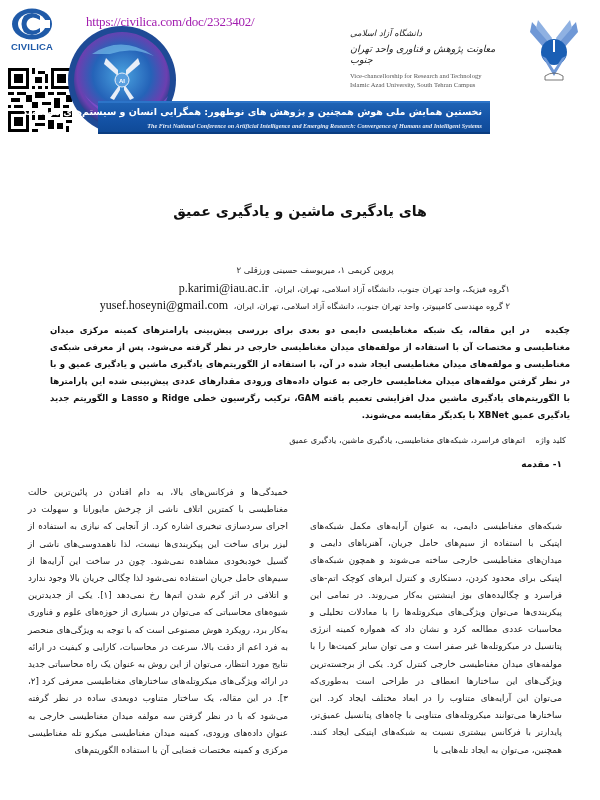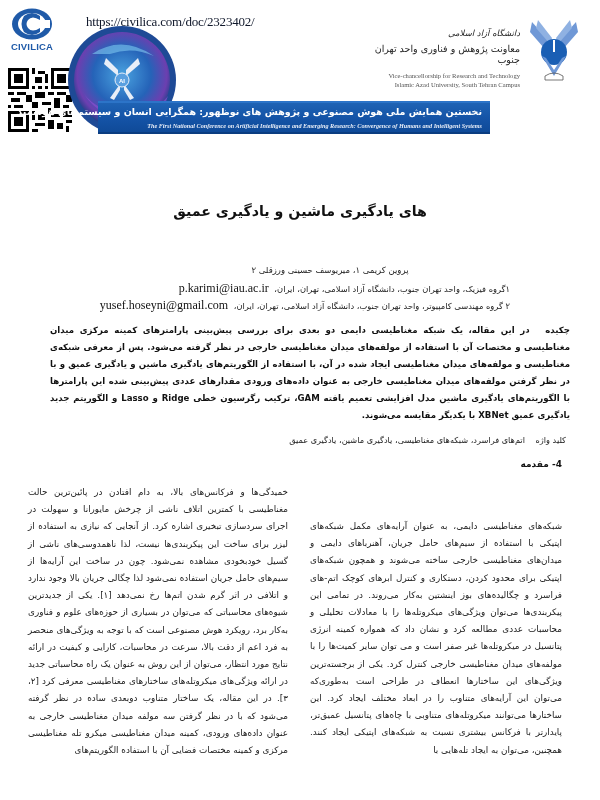--- a/index.html
+++ b/index.html
@@ -5,46 +5,46 @@
   * { box-sizing: border-box; margin: 0; padding: 0; }
   html, body { width: 600px; height: 800px; background: #ffffff; overflow: hidden; }
   body { position: relative; font-family: "DejaVu Sans", sans-serif; color: #1a1a1a; }
 
   
   .civ-logo { position: absolute; left: 5px; top: 8px; width: 54px; height: 48px; }
   .civ-logo .c-mark { position: absolute; left: 6px; top: 0; width: 42px; height: 32px; }
   .civ-logo .c-word { position: absolute; left: 0; top: 33px; width: 54px; text-align: center;
     font-family: "Liberation Sans", sans-serif; font-weight: bold; font-size: 9.5px; color: #1f5aa8; letter-spacing: 0.2px; }
   .civ-url { position: absolute; left: 86px; top: 14px; font-family: "Liberation Serif", serif;
-    font-size: 13px; color: #0f172a; letter-spacing: -0.2px; }
+    font-size: 13px; color: #a21caf; letter-spacing: -0.2px; }
   .qr { position: absolute; left: 0; top: 60px; width: 80px; height: 72px; background: #fff; padding: 8px 8px 4px 8px; }
   .qr svg { width: 64px; height: 64px; display: block; }
 
   
   .conf-emblem { position: absolute; left: 62px; top: 24px; width: 120px; height: 112px; }
   .conf-banner { position: absolute; left: 98px; top: 101px; width: 392px; height: 33px;
     background: linear-gradient(180deg, #1f63b4 0%, #1453a6 55%, #0f4a98 100%);
     border-top: 2px solid #2c74c8; border-bottom: 2px solid #0b3d80; }
   .conf-banner .fa { position: absolute; right: 8px; top: 3px; direction: rtl; font-weight: bold;
     font-size: 9.5px; color: #ffffff; white-space: nowrap; }
   .conf-banner .en { position: absolute; right: 8px; top: 19px; font-family: "Liberation Serif", serif;
     font-style: italic; font-weight: bold; font-size: 6.2px; color: #e8eef8; white-space: nowrap; }
 
-  .univ-block { position: absolute; left: 350px; top: 18px; width: 170px; height: 70px; text-align: right; }
+  .univ-block { position: absolute; left: 350px; top: 18px; width: 170px; height: 70px; text-align: left; }
   .univ-block .fa1 { direction: rtl; font-family: "DejaVu Serif", serif; font-size: 8.5px; color: #222; font-style: italic; margin-top: 10px; }
-  .univ-block .fa2 { direction: rtl; font-family: "DejaVu Serif", serif; font-size: 9.5px; color: #222; margin-top: 5px; }
+  .univ-block .fa2 { direction: rtl; font-family: "DejaVu Serif", serif; font-size: 9.5px; color: #222; font-style: italic; margin-top: 5px; }
   .univ-block .en1, .univ-block .en2 { font-family: "Liberation Serif", serif; font-size: 6.6px; color: #555; line-height: 9px; }
   .univ-block .en1 { margin-top: 6px; }
   .iau-logo { position: absolute; left: 528px; top: 18px; width: 52px; height: 66px; }
 
   
   .paper-title { position: absolute; left: 40px; top: 200px; width: 520px; direction: rtl; text-align: center;
     font-weight: bold; font-size: 14.2px; line-height: 22px; color: #111; }
 
-  .authors { position: absolute; left: 120px; top: 262px; width: 420px; direction: rtl; text-align: center; font-size: 8.5px; line-height: 16px; color: #222; }
+  .authors { position: absolute; left: 105px; top: 262px; width: 420px; direction: rtl; text-align: center; font-size: 8.5px; line-height: 16px; color: #222; }
   .affil { position: absolute; right: 90px; direction: rtl; text-align: right; font-size: 8.3px; color: #222; white-space: nowrap; }
   .affil .email { font-family: "Liberation Serif", serif; font-size: 12px; color: #111; margin-right: 3px; direction: ltr; unicode-bidi: embed; }
   .affil1 { top: 281px; }
   .affil2 { top: 298px; }
 
   .abstract { position: absolute; left: 50px; top: 322px; width: 520px; direction: rtl; text-align: justify;
     font-weight: bold; font-size: 8.6px; line-height: 17px; color: #111; text-align-last: right; }
   .abstract .label { margin-left: 10px; }
   .keywords { position: absolute; left: 50px; top: 408px; width: 516px; direction: rtl; text-align: right; font-size: 8.2px; color: #222; margin-top: 27px; }
   .keywords .label { margin-left: 8px; }
@@ -135,21 +135,21 @@
     <path d="M44 34 L56 46 L56 52 L42 40 Z"></path>
     <path d="M76 34 L64 46 L64 52 L78 40 Z"></path>
     <path d="M48 74 L58 60 L58 66 L52 76 Z"></path>
     <path d="M72 74 L62 60 L62 66 L68 76 Z"></path>
   </g>
   <circle cx="60" cy="56" r="7" fill="#5aa0e0" stroke="#e8eef8" stroke-width="1"></circle>
   <text x="60" y="59" font-size="6" fill="#fff" text-anchor="middle" font-family="Liberation Sans, sans-serif" font-weight="bold">AI</text>
 </svg>
 
 <div class="conf-banner">
-  <div class="fa">نخستین همایش ملی  هوش مصنوعی و پژوهش های نوظهور: همگرایی انسان و سیستم‌های هوشمند</div>
+  <div class="fa">نخستین همایش ملی  هوش همچنین و پژوهش های نوظهور: همگرایی انسان و سیستم‌های هوشمند</div>
   <div class="en">The First National Conference on Artificial Intelligence and Emerging Research: Convergence of Humans and Intelligent Systems</div>
 </div>
 
 <div class="univ-block">
   <div class="fa1">دانشگاه آزاد اسلامی</div>
   <div class="fa2">معاونت پژوهش و فناوری واحد تهران جنوب</div>
   <div class="en1">Vice-chancellorship for Research and Technology</div>
   <div class="en2">Islamic Azad University, South Tehran Campus</div>
 </div>
 
@@ -182,21 +182,21 @@
 <div class="abstract">
   <span class="label">چکیده</span>
   <span>در این مقاله، یک شبکه مغناطیسی دایمی دو بعدی برای بررسی پیش‌بینی پارامترهای کمینه مرکزی میدان مغناطیسی و مختصات آن با استفاده از مولفه‌های میدان مغناطیسی خارجی در نظر گرفته می‌شود. پس از معرفی شبکه‌ی مغناطیسی و مولفه‌های میدان مغناطیسی ایجاد شده در آن، با استفاده از الگوریتم‌های یادگیری ماشین و یادگیری عمیق و با در نظر گرفتن مولفه‌های میدان مغناطیسی خارجی به عنوان داده‌های ورودی مقدارهای عددی پیش‌بینی شده این پارامترها با الگوریتم‌های یادگیری ماشین مدل افزایشی تعمیم یافته GAM، ترکیب رگرسیون خطی Ridge و Lasso و الگوریتم جدید یادگیری عمیق XBNet با یکدیگر مقایسه می‌شوند.</span>
 </div>
 
 <div class="keywords">
   <span class="label">کلید واژه</span>
   <span>اتم‌های فراسرد، شبکه‌های مغناطیسی، یادگیری ماشین، یادگیری عمیق</span>
 </div>
 
-<div class="section-h">4-  مقدمه</div>
+<div class="section-h">۱-  مقدمه</div>
 
 <div class="col col-right">
   <p>شبکه‌های مغناطیسی دایمی، به عنوان آرایه‌های مکمل شبکه‌های اپتیکی با استفاده از سیم‌های حامل جریان، آهنرباهای دایمی و میدان‌های مغناطیسی خارجی ساخته می‌شوند و همچون شبکه‌های اپتیکی برای محدود کردن، دستکاری و کنترل ابرهای کوچک اتم-های فراسرد و چگالیده‌های بوز  اینشتین به‌کار می‌روند. در تمامی این پیکربندی‌ها می‌توان ویژگی‌های میکروتله‌ها را با معادلات تحلیلی و محاسبات عددی مطالعه کرد و نشان داد که همواره کمینه انرژی پتانسیل در میکروتله‌ها غیر صفر است و می توان سایر کمیت‌ها را با مولفه‌های میدان مغناطیسی خارجی کنترل کرد. یکی از برجسته‌ترین ویژگی‌های این ساختارها انعطاف در طراحی است به‌طوری‌که می‌توان این آرایه‌های متناوب را در ابعاد مختلف ایجاد کرد. این ساختارها می‌توانند میکروتله‌های متناوبی با چاه‌های پتانسیل عمیق‌تر، پایدارتر با فرکانس بیشتری نسبت به شبکه‌های اپتیکی ایجاد کنند. همچنین، می‌توان به ایجاد تله‌هایی با</p>
 </div>
 
 <div class="col col-left">
   <p>خمیدگی‌ها و فرکانس‌های بالا، به دام افتادن در پائین‌ترین حالت مغناطیسی با کمترین اتلاف ناشی از چرخش مایورانا و سهولت در اجرای سردسازی تبخیری اشاره کرد. از آنجایی که نیازی به استفاده از لیزر برای ساخت این پیکربندی‌ها نیست، لذا ناهمدوسی‌های ناشی از گسیل خودبخودی مشاهده نمی‌شود. چون در ساخت این آرایه‌ها از سیم‌های حامل جریان استفاده نمی‌شود لذا چگالی جریان بالا وجود ندارد و اتلافی در اثر گرم شدن اتم‌ها رخ نمی‌دهد [۱]. یکی از جدیدترین شیوه‌های محاسباتی که می‌توان در بسیاری از حوزه‌های علوم و فناوری به‌کار برد، رویکرد هوش مصنوعی است که با توجه به ویژگی‌های منحصر به فرد اعم از دقت بالا، سرعت در محاسبات، کارایی و کیفیت در ارائه نتایج مورد انتظار، می‌توان از این روش به عنوان یک راه محاسباتی جدید در ارائه ویژگی‌های میکروتله‌های ساختارهای مغناطیسی معرفی کرد [۲، ۳]. در این مقاله، یک ساختار متناوب دوبعدی ساده در نظر گرفته می‌شود که با در نظر گرفتن سه مولفه میدان مغناطیسی خارجی به عنوان داده‌های ورودی، کمینه میدان مغناطیسی میکرو تله مغناطیسی مرکزی و کمینه مختصات فضایی آن با استفاده الگوریتم‌های</p>
 </div>
 
 </body></html>

